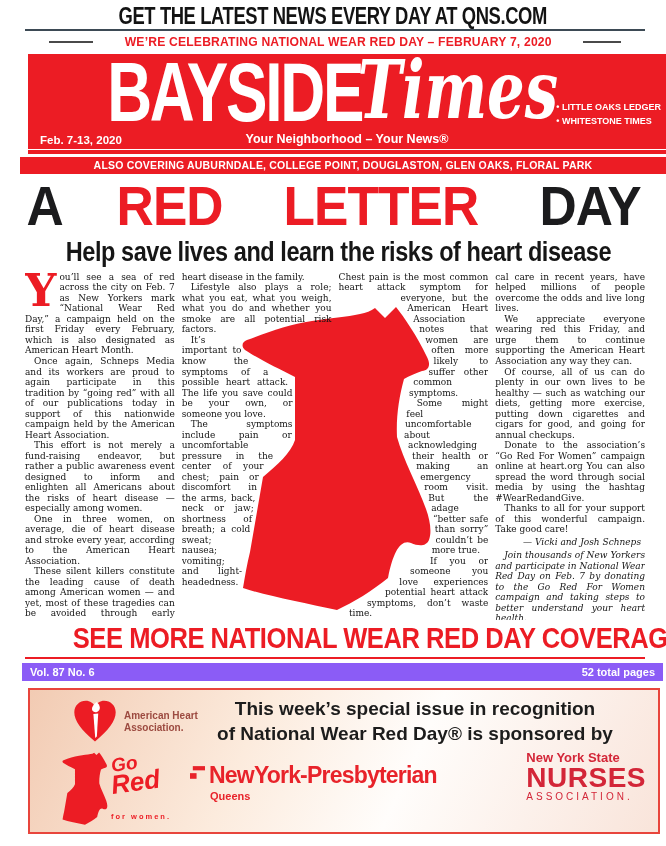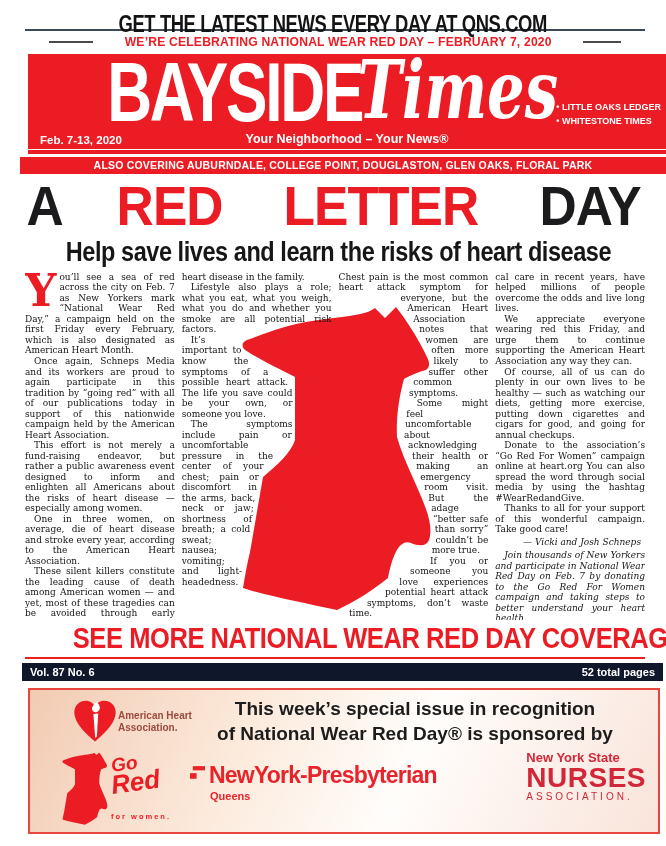--- a/index.html
+++ b/index.html
@@ -1,21 +1,21 @@
 <!DOCTYPE html>
 <html><head>
 <meta charset="utf-8">
 <style>
   * { box-sizing: border-box; margin: 0; padding: 0; }
   html,body { width:666px; background:#fff; }
   body { font-family:"Liberation Sans", sans-serif; position:relative; }
   .page { position:relative; width:666px; height:846px; overflow:hidden; background:#fff; }
 
   
-  .qns-banner { text-align:center; padding-top:11px; height:29px; }
+  .qns-banner { text-align:center; padding-top:3px; height:29px; }
   .qns-banner .txt { display:inline-block; white-space:nowrap; font-weight:bold; font-size:23px;
     letter-spacing:-0.5px; transform:scaleX(0.80); transform-origin:center; color:#131313; }
   .top-rule { margin:0 21px 0 25px; height:2px; background:#3d4a55; }
   .celebrate { display:flex; align-items:center; justify-content:center; margin:3px 21px 5px 25px; gap:8px; height:15px; }
   .celebrate .line { height:2px; background:#4a4a4a; }
   .celebrate .l { width:44px; } .celebrate .r { width:38px; }
   .celebrate .txt { display:inline-block; white-space:nowrap; color:#EC1C24; font-weight:bold;
     font-size:13.5px; transform:scaleX(0.9); letter-spacing:0.2px; }
 
   
@@ -55,30 +55,30 @@
     shape-outside:polygon(90px 60px, 2px 77px, 55px 105px, 55px 169px, 22px 206px, 10px 281px, 2px 317px, 50px 333px, 90px 336px); }
   .wrap-left { float:left; width:100px; height:348px; shape-margin:4px;
     shape-outside:polygon(0px 47px, 60px 35px, 91px 89px, 68px 105px, 60px 165px, 88px 238px, 93px 268px, 53px 307px, 0px 338px); }
   .dress-svg { position:absolute; left:217px; top:29px; width:190px; height:310px; z-index:1; }
 
   
   .see-more { margin:2px 21px 0 25px; text-align:center; height:31px; }
   .see-more .txt { display:inline-block; white-space:nowrap; color:#EC1C24; font-weight:800;
     font-size:29px; letter-spacing:-0.5px; transform:scaleX(0.88); transform-origin:center; }
   .red-rule { margin:4px 21px 0 25px; height:2px; background:#EC1C24; }
-  .vol-bar { margin:4px 3px 0 22px; height:18px; background:#0f172a; color:#fff; font-weight:bold;
+  .vol-bar { margin:4px 3px 0 22px; height:18px; background:#8b5cf6; color:#fff; font-weight:bold;
     font-size:11px; display:flex; justify-content:space-between; align-items:center; padding:0 8px; }
 
   
   .sponsor { position:relative; margin:7px 0 0 28px; width:632px; height:146px;
     border:2px solid #e8453c;
     background:linear-gradient(115deg,#f2cbb3 0%,#fcebdd 35%,#fffdfb 60%,#f9e4da 100%); }
   .sp-text { position:absolute; left:150px; right:8px; top:7px; text-align:center;
     font-weight:bold; font-size:19px; color:#1c1c1c; line-height:1.3; }
-  .aha { position:absolute; left:42px; top:9px; display:flex; align-items:center; }
+  .aha { position:absolute; left:42px; top:9px; display:flex; gap:6px; align-items:center; }
   .aha svg { width:46px; height:46px; }
   .aha .lbl { width:74px; font-size:10px; line-height:1.15; color:#9c4a40; font-weight:bold; }
   .gored { position:absolute; left:30px; top:61px; display:flex; align-items:flex-end; }
   .gored svg { width:50px; height:74px; }
   .gored .stack { margin-left:1px; color:#EC1C24; padding-bottom:4px; }
   .gored .go { font-weight:800; font-style:italic; font-size:19px; line-height:0.85; transform:rotate(-8deg); }
   .gored .redw { font-weight:800; font-style:italic; font-size:26px; line-height:0.9; transform:rotate(-8deg); }
   .gored .fw { font-size:7.5px; letter-spacing:2px; margin-top:18px; font-weight:bold; }
   .nyp { position:absolute; left:160px; top:72px; color:#e8232a; }
   .nyp-row { display:flex; align-items:flex-start; gap:4px; }

